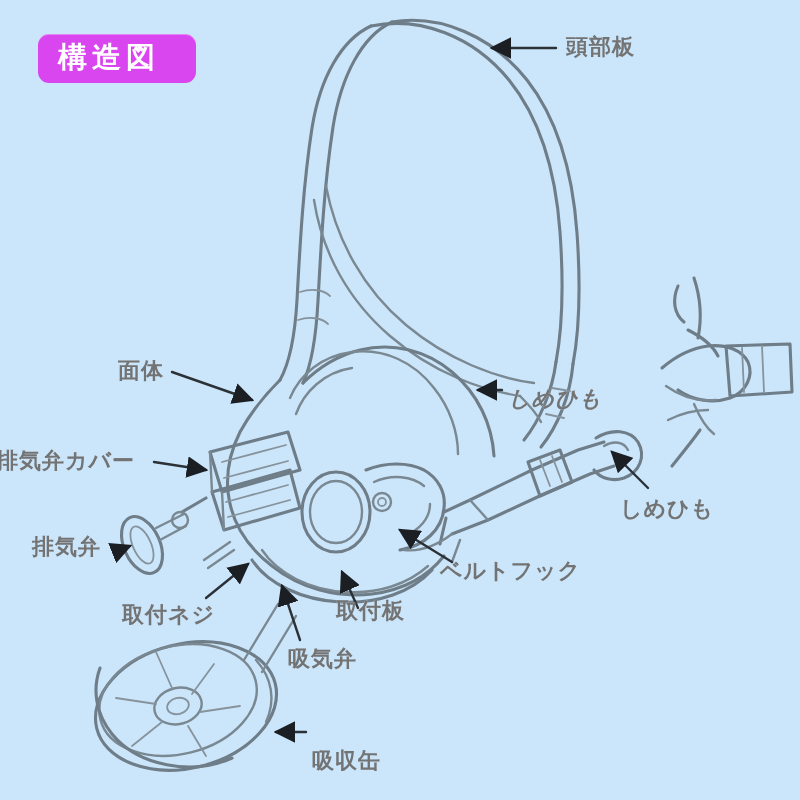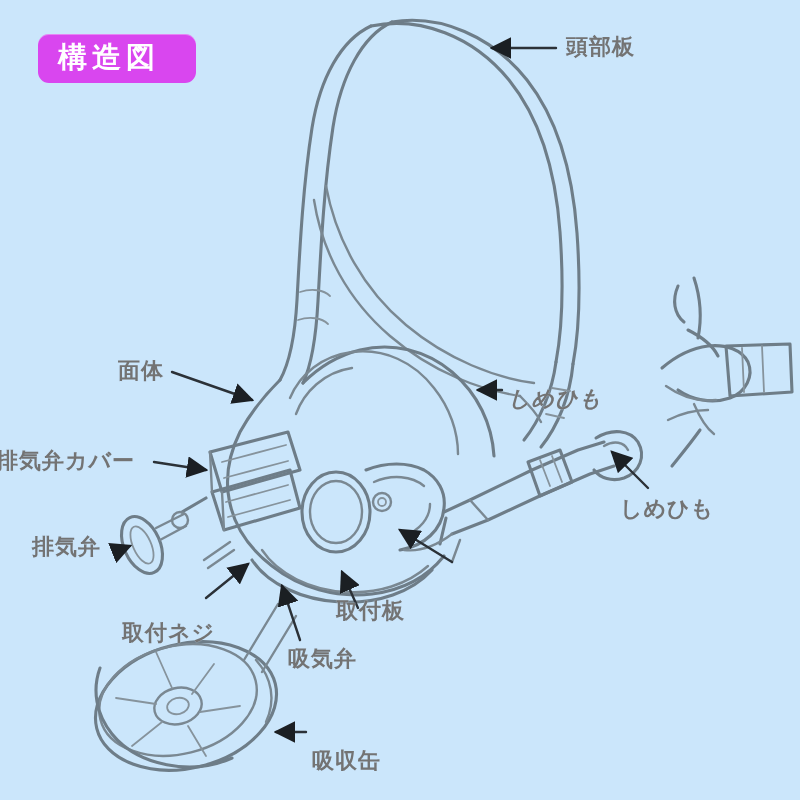--- a/index.html
+++ b/index.html
@@ -205,18 +205,19 @@
   </svg>
 
   <div class="badge">構造図</div>
 
   <div class="lbl" style="left:566px;top:36px;">頭部板</div>
   <div class="lbl" style="left:118px;top:360px;">面体</div>
   <div class="lbl" style="left:508px;top:388px;font-style:italic;">しめひも</div>
   <div class="lbl" style="left:-4px;top:450px;">排気弁カバー</div>
   <div class="lbl" style="left:620px;top:498px;">しめひも</div>
   <div class="lbl" style="left:32px;top:524px;margin-top:12px;">排気弁</div>
-  <div class="lbl" style="left:122px;top:604px;margin-top:18px;">取付ネジ</div>
+  <div class="lbl" style="left:440px;top:560px;">ベルトフック</div>
+  <div class="lbl" style="left:122px;top:604px;">取付ネジ</div>
   <div class="lbl" style="left:336px;top:600px;">取付板</div>
   <div class="lbl" style="left:288px;top:648px;">吸気弁</div>
   <div class="lbl" style="left:312px;top:722px;margin-top:28px;">吸収缶</div>
 
 </div>
 
 </body></html>

